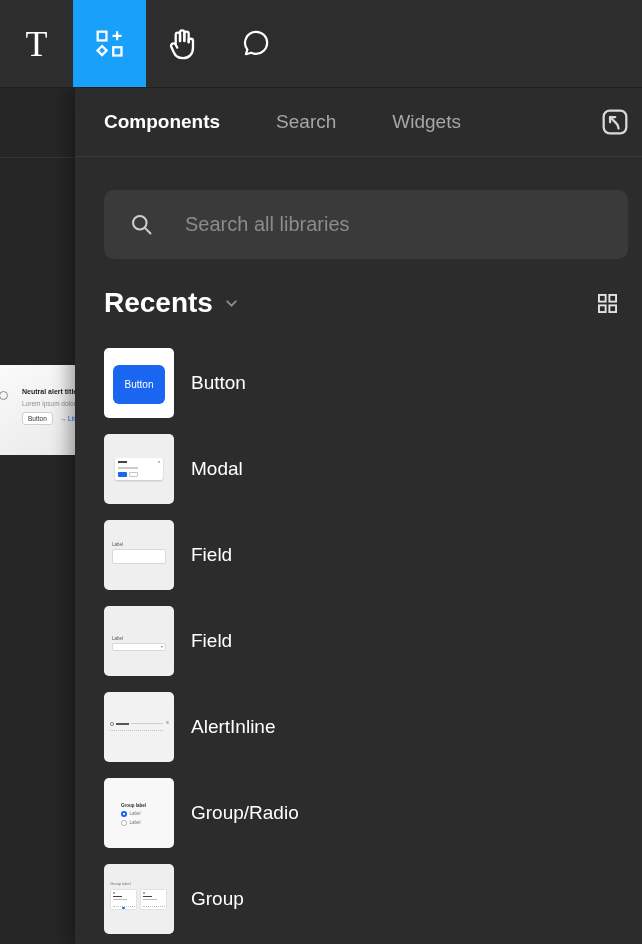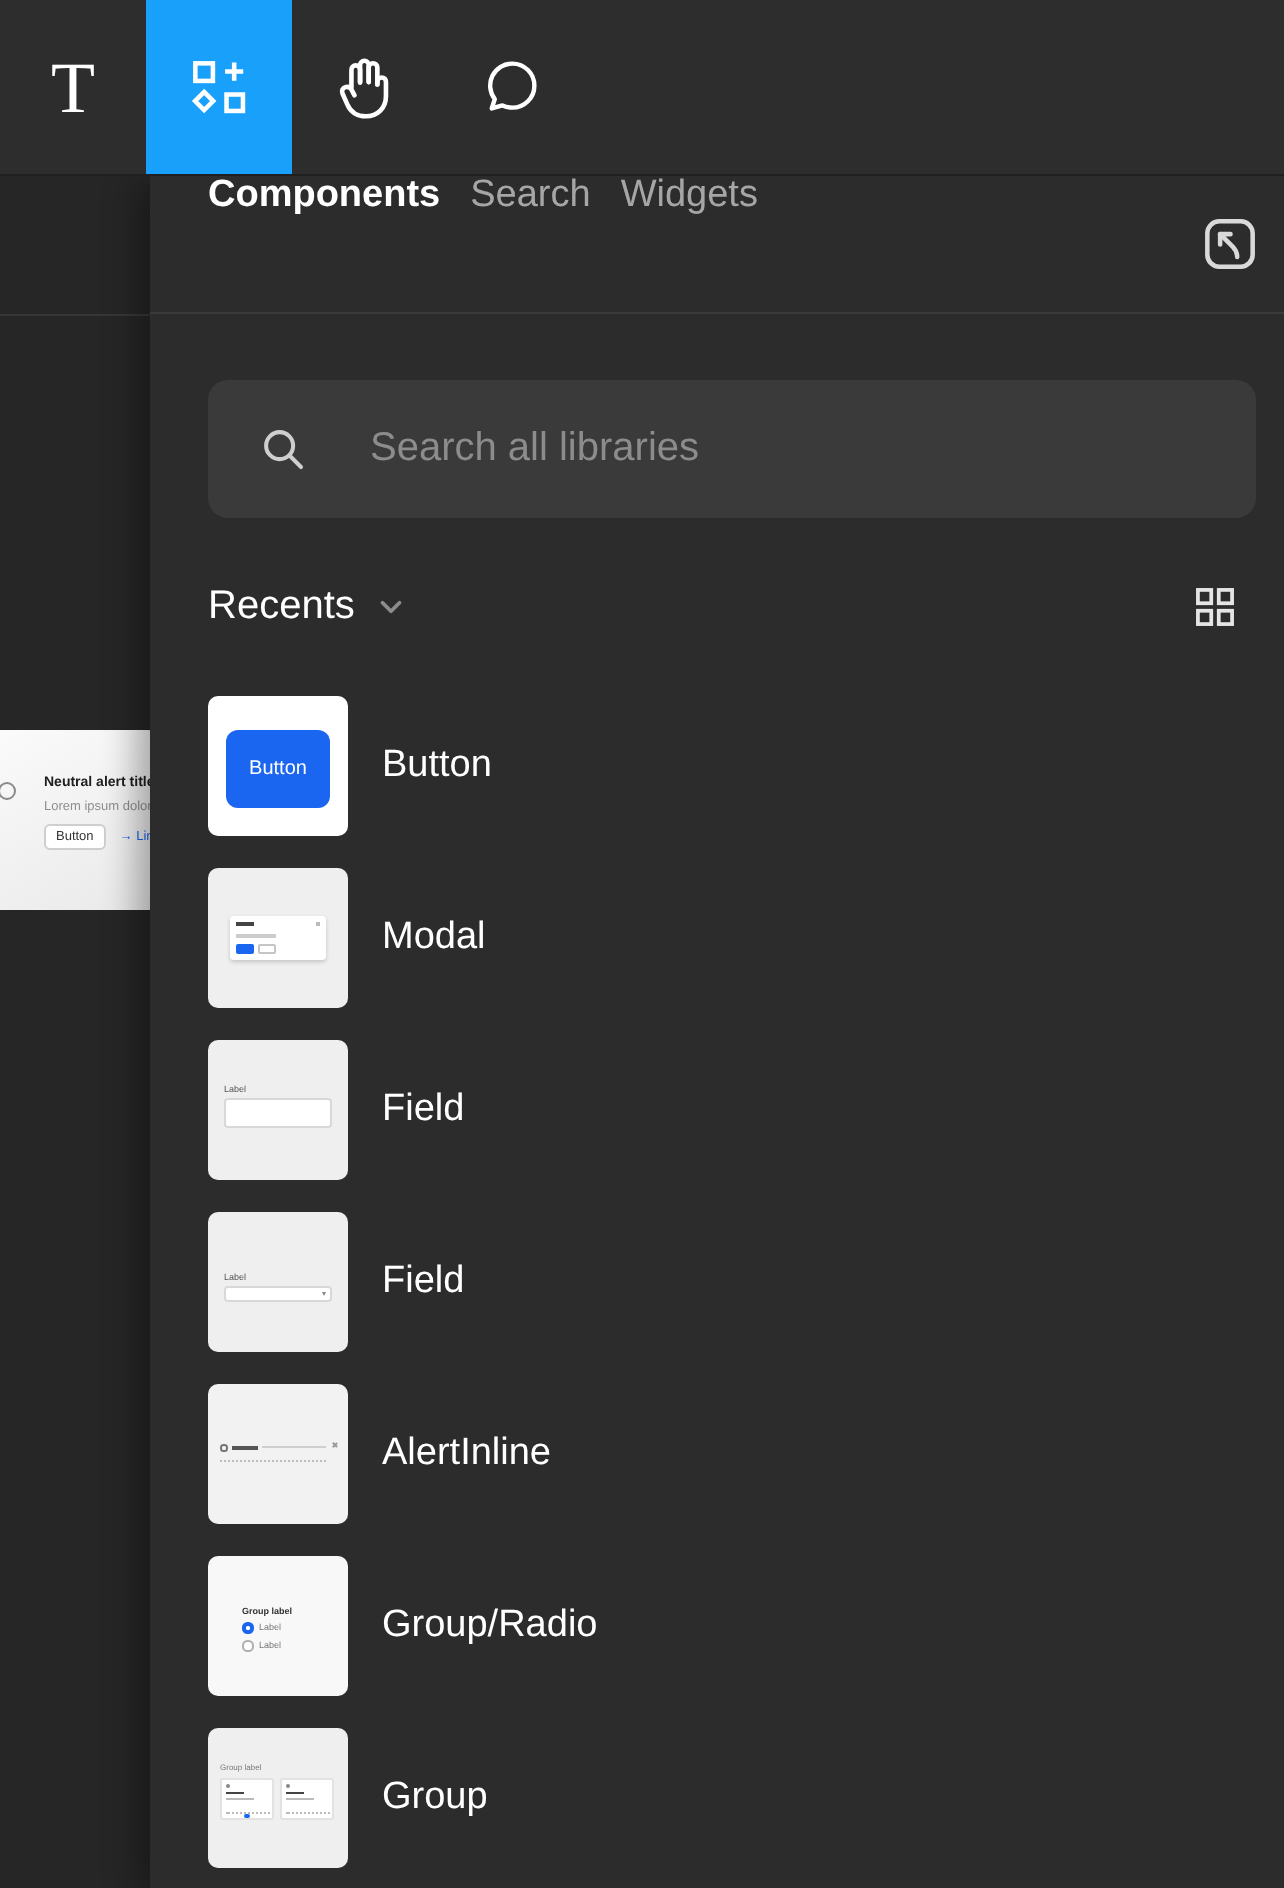--- a/index.html
+++ b/index.html
@@ -23,38 +23,38 @@
   .ac-title{position:absolute;left:42px;top:23px;font-size:7px;font-weight:700;color:#1e1e1e;white-space:nowrap;}
   .ac-body{position:absolute;left:42px;top:35px;font-size:6.5px;color:#8f8f8f;white-space:nowrap;}
   .ac-row{position:absolute;left:42px;top:47px;display:flex;align-items:center;gap:7px;}
   .ac-btn{font-size:6.5px;color:#333;background:#fff;border:1px solid #cfcfcf;border-radius:3px;
           padding:2px 5px;white-space:nowrap;}
   .ac-link{font-size:6.5px;color:var(--preview-blue,#1b66f0);white-space:nowrap;}
 
   
   .panel{position:absolute;top:87px;left:75px;width:567px;bottom:0;background:#2c2c2c;
          box-shadow:-7px 3px 16px rgba(0,0,0,0.32);}
-  .panel-header{position:absolute;top:0;left:0;right:0;height:70px;display:flex;align-items:flex-start;
-                padding-left:29px;gap:15px;border-bottom:1px solid rgba(255,255,255,0.07);box-sizing:border-box;}
+  .panel-header{position:absolute;top:0;left:0;right:0;height:70px;display:flex;align-items:center;
+                padding-left:29px;gap:56px;border-bottom:1px solid rgba(255,255,255,0.07);box-sizing:border-box;}
   .tab{font-size:19px;color:#a6a6a6;font-weight:500;cursor:pointer;background:none;border:none;padding:0;
        font-family:inherit;}
   .tab.active{color:#ffffff;font-weight:700;}
   .open-btn{position:absolute;right:11px;top:19px;width:32px;height:32px;background:none;border:none;
             padding:0;cursor:pointer;display:flex;align-items:center;justify-content:center;}
 
   .search{position:absolute;top:103px;left:29px;width:524px;height:69px;background:#3a3a3a;
           border-radius:10px;display:flex;align-items:center;padding:0 24px;gap:28px;box-sizing:border-box;}
   .search input{flex:1;background:transparent;border:none;outline:none;color:#e8e8e8;font-size:20px;
                 font-family:Liberation Sans, sans-serif;}
   .search input::placeholder{color:#8c8c8c;}
 
   .section-row{position:absolute;top:202px;left:29px;right:22px;height:28px;display:flex;
                align-items:center;justify-content:space-between;}
   .section-title{display:flex;align-items:center;gap:10px;background:none;border:none;padding:0;cursor:pointer;}
-  .section-title span{font-size:20px;font-weight:400;color:#ffffff;font-family:inherit;text-align:right;}
+  .section-title span{font-size:28px;font-weight:700;color:#ffffff;font-family:inherit;text-align:right;}
   .grid-btn{background:none;border:none;padding:0;cursor:pointer;display:flex;}
 
   .list{position:absolute;top:261px;left:29px;right:0;display:flex;flex-direction:column;gap:16px;}
   .row{display:flex;align-items:center;gap:17px;height:70px;cursor:pointer;}
   .row-label{font-size:19px;color:#ffffff;}
   .thumb{width:70px;height:70px;border-radius:5px;position:relative;overflow:hidden;flex:0 0 70px;}
   .thumb.white{background:#ffffff;}
   .thumb.gray{background:#efefef;}
   .thumb.lightgray{background:#f2f2f2;}
   .thumb.nearwhite{background:#f8f8f8;}

